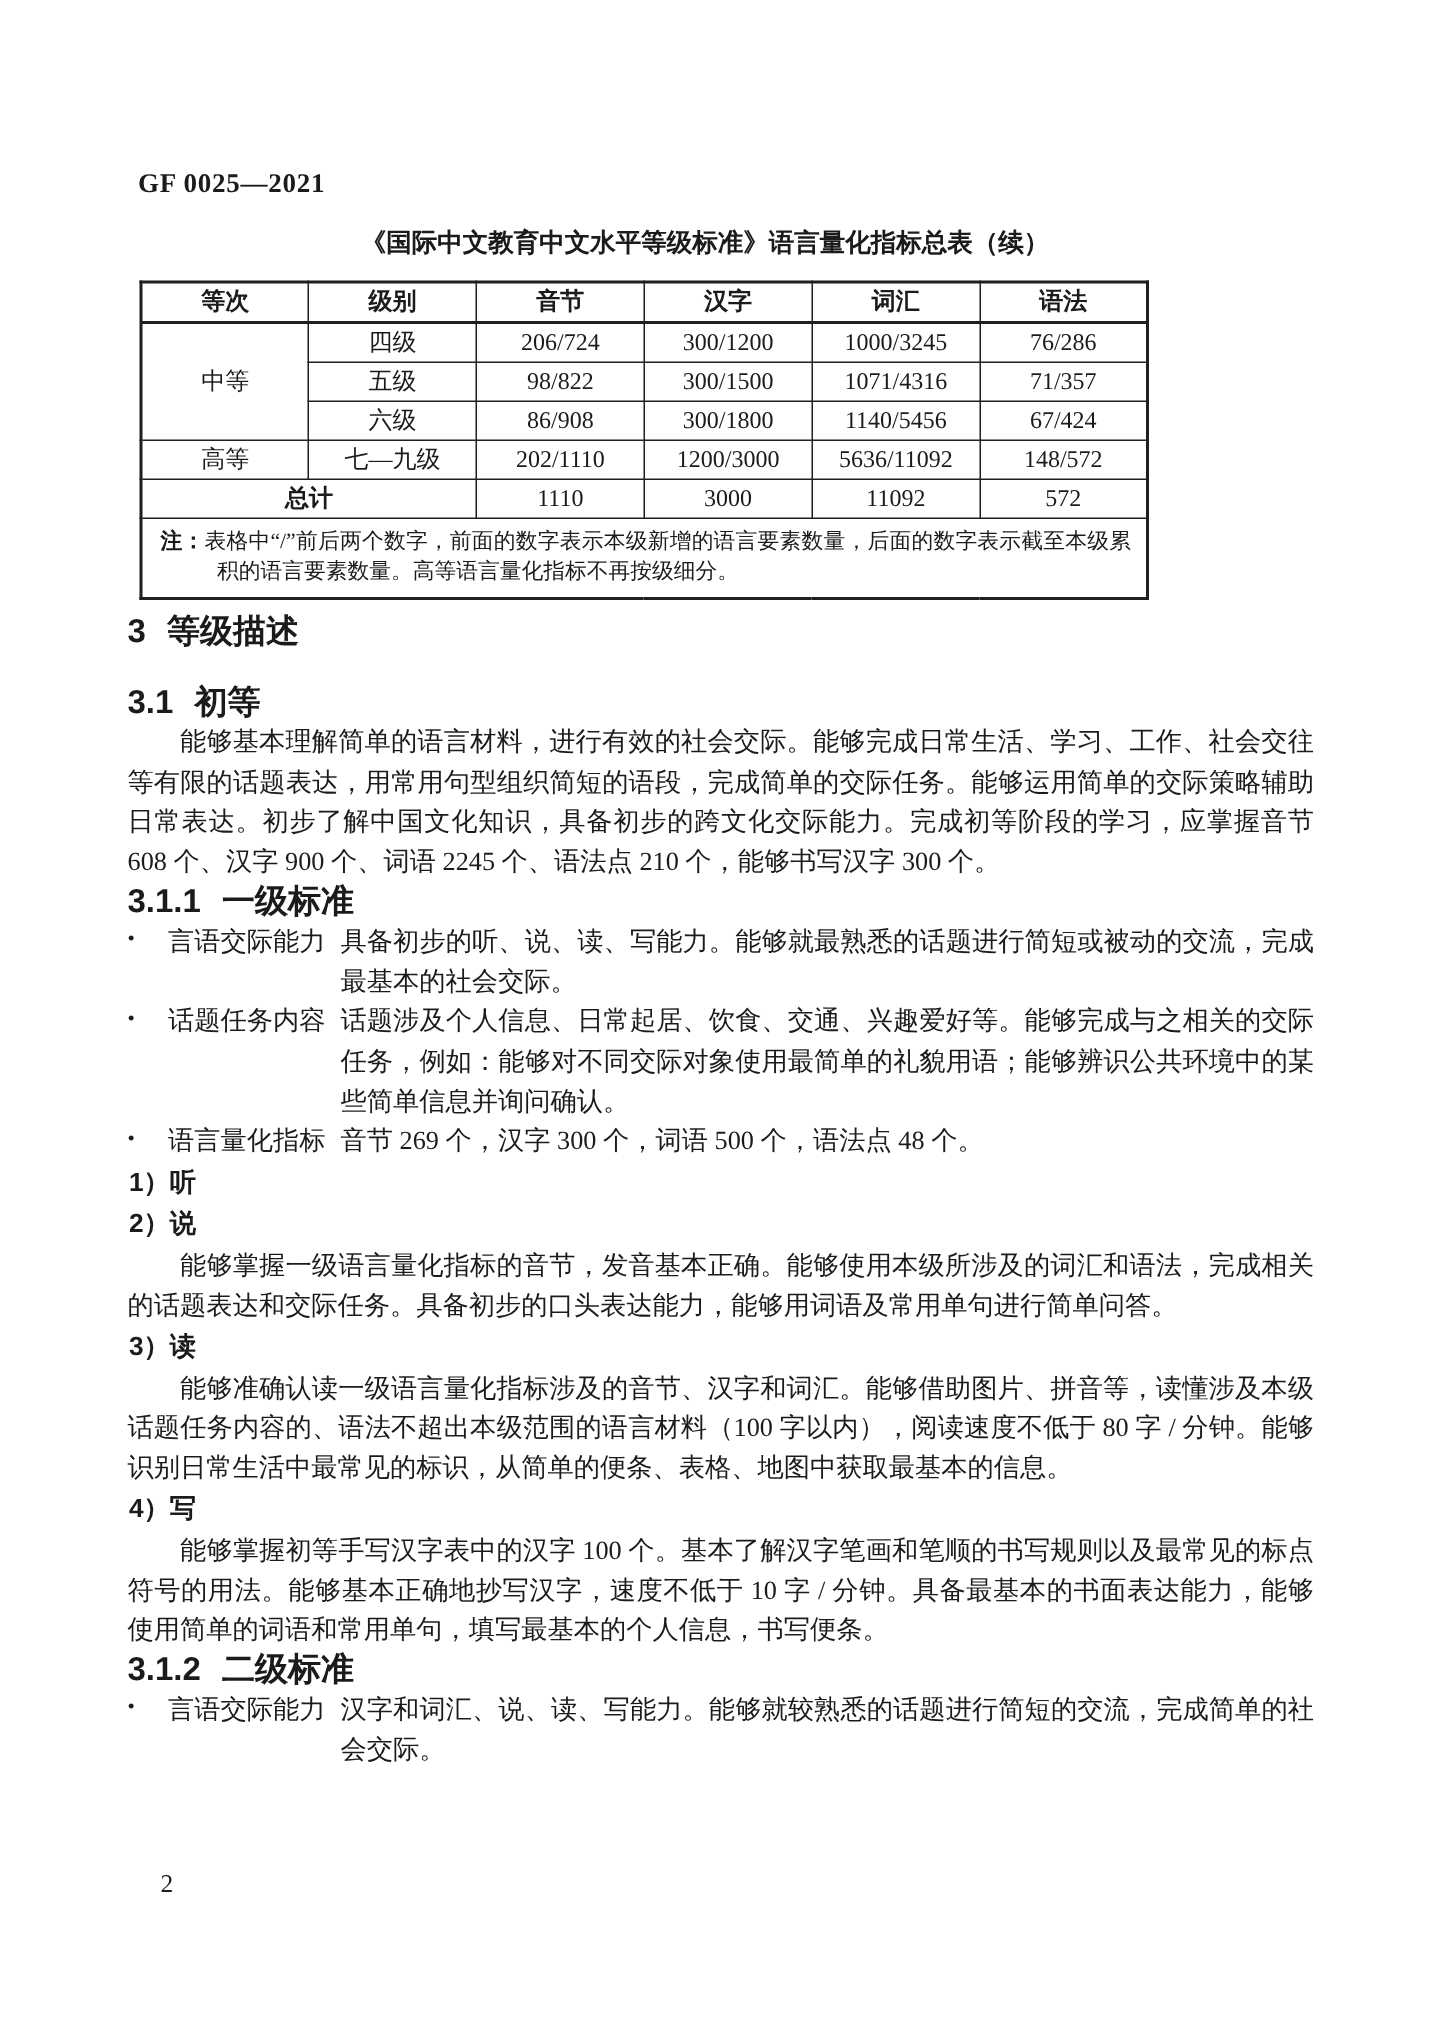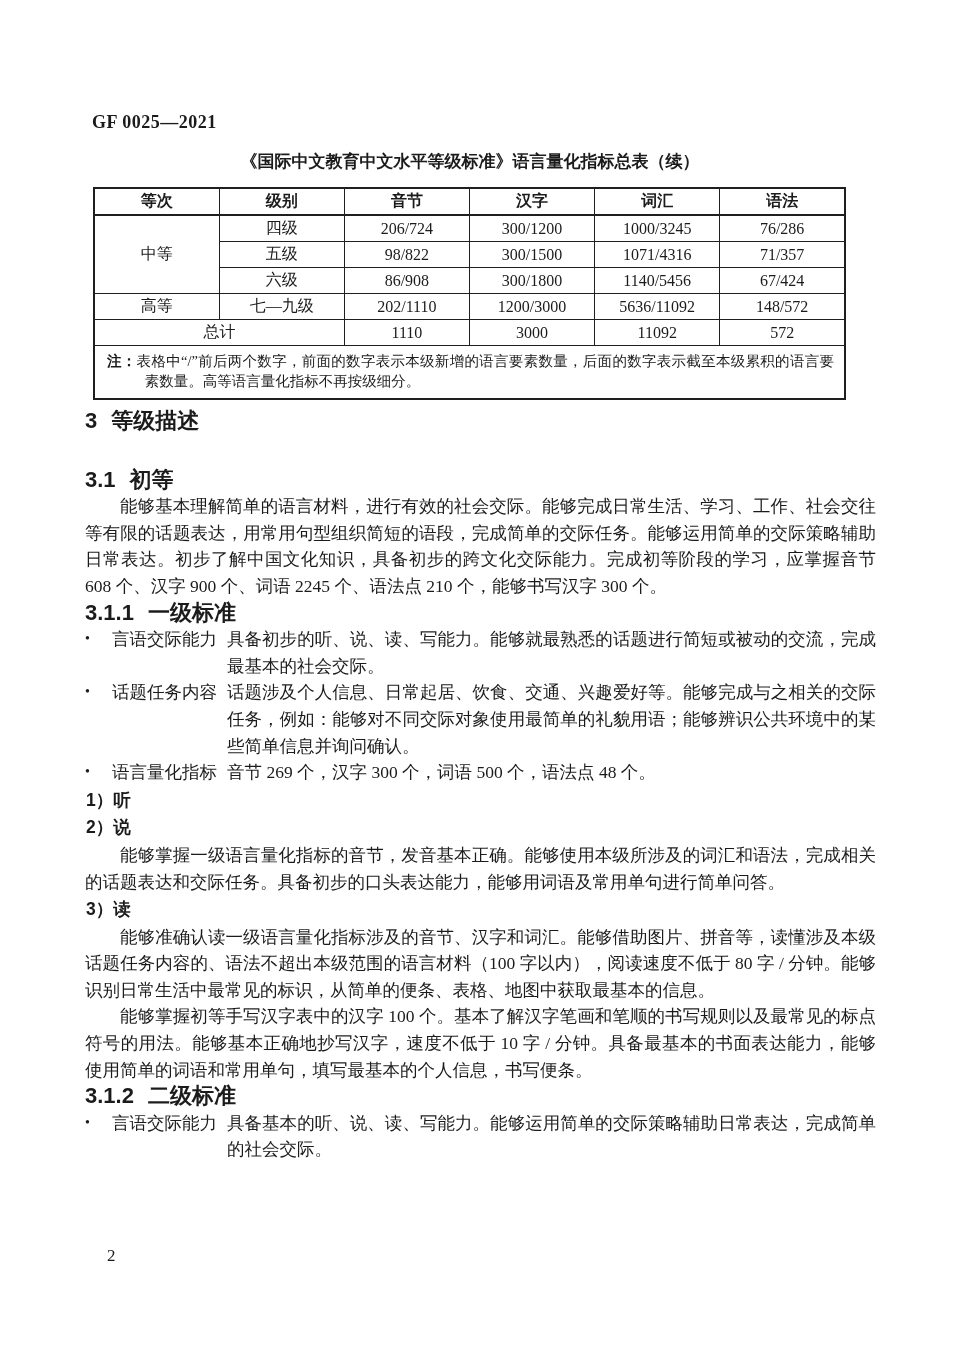--- a/index.html
+++ b/index.html
@@ -28,42 +28,42 @@
     width: 940px;
     text-align: center;
     font-size: 17px;
     font-weight: bold;
     font-family: "Liberation Sans", sans-serif;
   }
   table.indicators {
     position: absolute;
     left: 93px;
     top: 187px;
-    width: 753px;
+    width: 673px;
     border-collapse: collapse;
     table-layout: fixed;
     border: 2px solid #1f1f1f;
   }
   table.indicators th,
   table.indicators td {
     border: 1px solid #1f1f1f;
     text-align: center;
     vertical-align: middle;
     height: 25px;
     padding: 0 2px;
     font-size: 16px;
   }
   table.indicators thead th {
     font-family: "Liberation Sans", sans-serif;
     font-weight: bold;
     border-bottom: 2px solid #1f1f1f;
   }
   table.indicators td.total-label {
     font-family: "Liberation Sans", sans-serif;
-    font-weight: normal;
+    font-weight: bold;
   }
   table.indicators td.note-cell {
     text-align: left;
     padding: 5px 10px 7px 12px;
     height: auto;
     font-size: 14.5px;
     line-height: 20px;
   }
   .note-p {
     margin: 0;
@@ -82,21 +82,21 @@
     width: 791px;
     font-size: 17.5px;
     line-height: 26.6px;
   }
   .content .h2, .content .h3, .content .h4 {
     font-family: "Liberation Sans", sans-serif;
     font-weight: bold;
     font-size: 22px;
     margin: 0;
   }
-  .content .h3 { margin-top: 32px; }
+  .content .h3 { margin-top: 20px; }
   .heading-num { display: inline-block; margin-right: 14px; }
   .para {
     margin: 0;
     text-indent: 2em;
     text-align: justify;
   }
   .bullet {
     display: flex;
     align-items: flex-start;
     margin: 0;
@@ -211,24 +211,25 @@
       <div class="bullet">
         <span class="marker">•</span>
         <span class="term">语言量化指标</span>
         <span class="desc">音节 269 个，汉字 300 个，词语 500 个，语法点 48 个。</span>
       </div>
       <div class="item-heading">1）听</div>
       <div class="item-heading">2）说</div>
       <p class="para">能够掌握一级语言量化指标的音节，发音基本正确。能够使用本级所涉及的词汇和语法，完成相关的话题表达和交际任务。具备初步的口头表达能力，能够用词语及常用单句进行简单问答。</p>
       <div class="item-heading">3）读</div>
       <p class="para">能够准确认读一级语言量化指标涉及的音节、汉字和词汇。能够借助图片、拼音等，读懂涉及本级话题任务内容的、语法不超出本级范围的语言材料（100 字以内），阅读速度不低于 80 字 / 分钟。能够识别日常生活中最常见的标识，从简单的便条、表格、地图中获取最基本的信息。</p>
+      <div class="item-heading">4）写</div>
       <p class="para">能够掌握初等手写汉字表中的汉字 100 个。基本了解汉字笔画和笔顺的书写规则以及最常见的标点符号的用法。能够基本正确地抄写汉字，速度不低于 10 字 / 分钟。具备最基本的书面表达能力，能够使用简单的词语和常用单句，填写最基本的个人信息，书写便条。</p>
       <div class="h4"><span class="heading-num">3.1.2</span><span>二级标准</span></div>
       <div class="bullet">
         <span class="marker">•</span>
         <span class="term">言语交际能力</span>
-        <span class="desc">具备基本的听、说、读、写能力。能够运用简单的交际策略辅助日常表达，完成简单的社会交际。</span>
+        <span class="desc">汉字和词汇、说、读、写能力。能够就较熟悉的话题进行简短的交流，完成简单的社会交际。</span>
       </div>
     </div>
 
   <div class="page-number">2</div>
 
 </div>
 
 </body></html>

